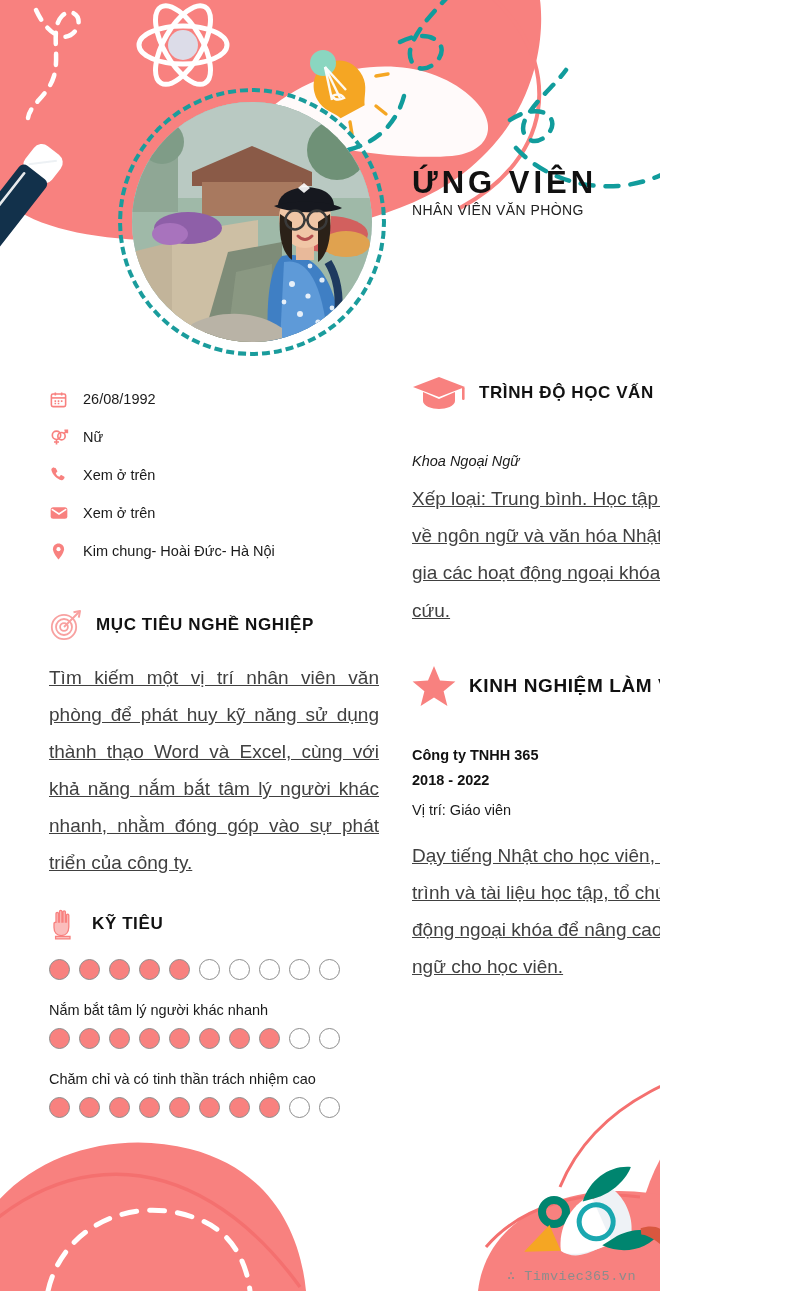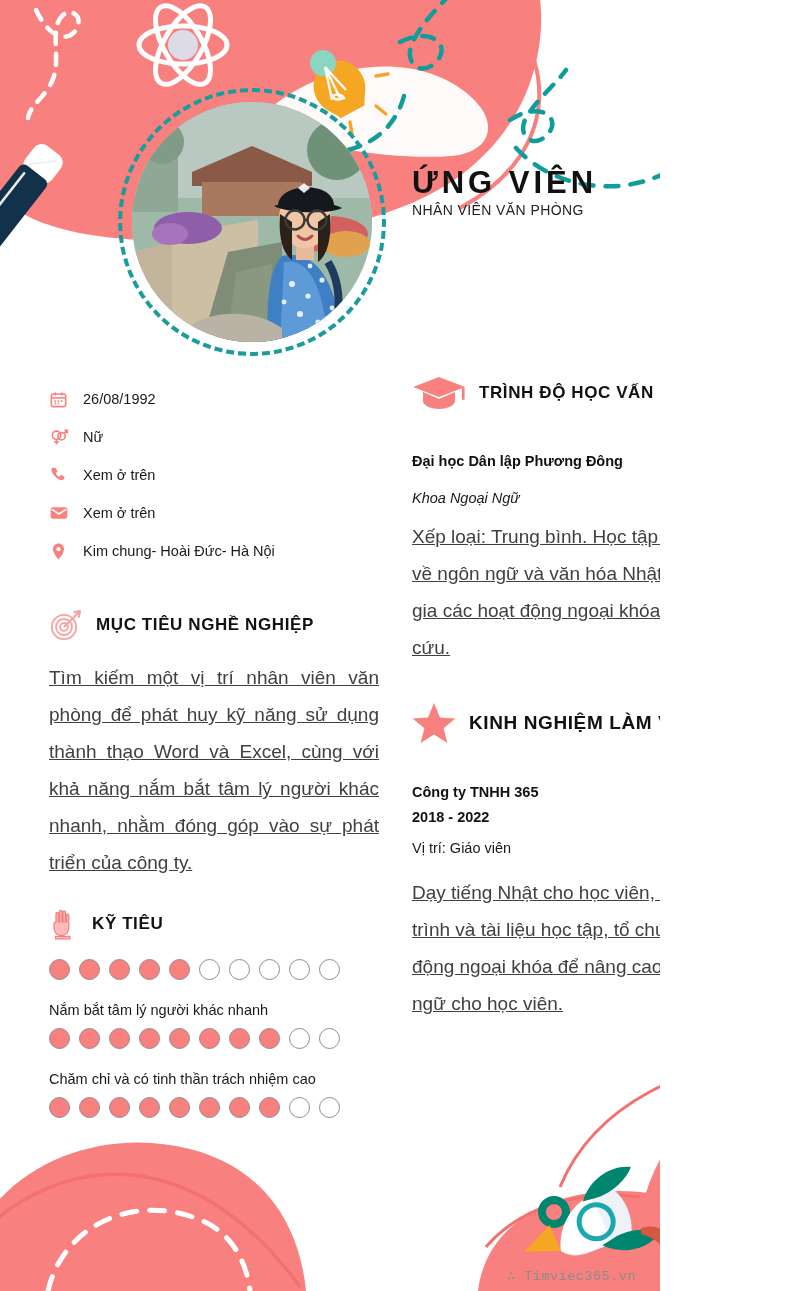--- a/index.html
+++ b/index.html
@@ -353,21 +353,20 @@
         <span class="sec-ico">
           <svg width="54" height="36" viewBox="0 0 54 36" fill="#f8817f">
             <path d="M27 2 L53 12 L27 22 L1 12 Z"></path>
             <path d="M11 17 L11 26 C11 31 20 34 27 34 C34 34 43 31 43 26 L43 17 L27 24 Z"></path>
             <rect x="50" y="12" width="2.6" height="13" rx="1.2"></rect>
           </svg>
         </span>
         <span class="sec-title">TRÌNH ĐỘ HỌC VẤN</span>
       </div>
       <div style="margin-top:38px;">
-        <p class="bold-line">Đại học Dân lập Phương Đông</p>
         <p class="plain-line" style="margin-top:12px;font-style:italic;">Khoa Ngoại Ngữ</p>
         <p class="body-text" style="margin-top:6px;">Xếp loại: Trung bình. Học tập chuyên sâu về ngôn ngữ và văn hóa Nhật Bản, tham gia các hoạt động ngoại khóa và nghiên cứu.</p>
       </div>
     </div>
 
     <div style="margin-top:36px;">
       <div class="sec-head">
         <span class="sec-ico">
           <svg width="44" height="42" viewBox="0 0 44 42" fill="#f8817f">
             <path d="M22 1 L28 15.4 L43.4 16.4 L31.6 26.2 L35.4 41 L22 32.6 L8.6 41 L12.4 26.2 L0.6 16.4 L16 15.4 Z"></path>

